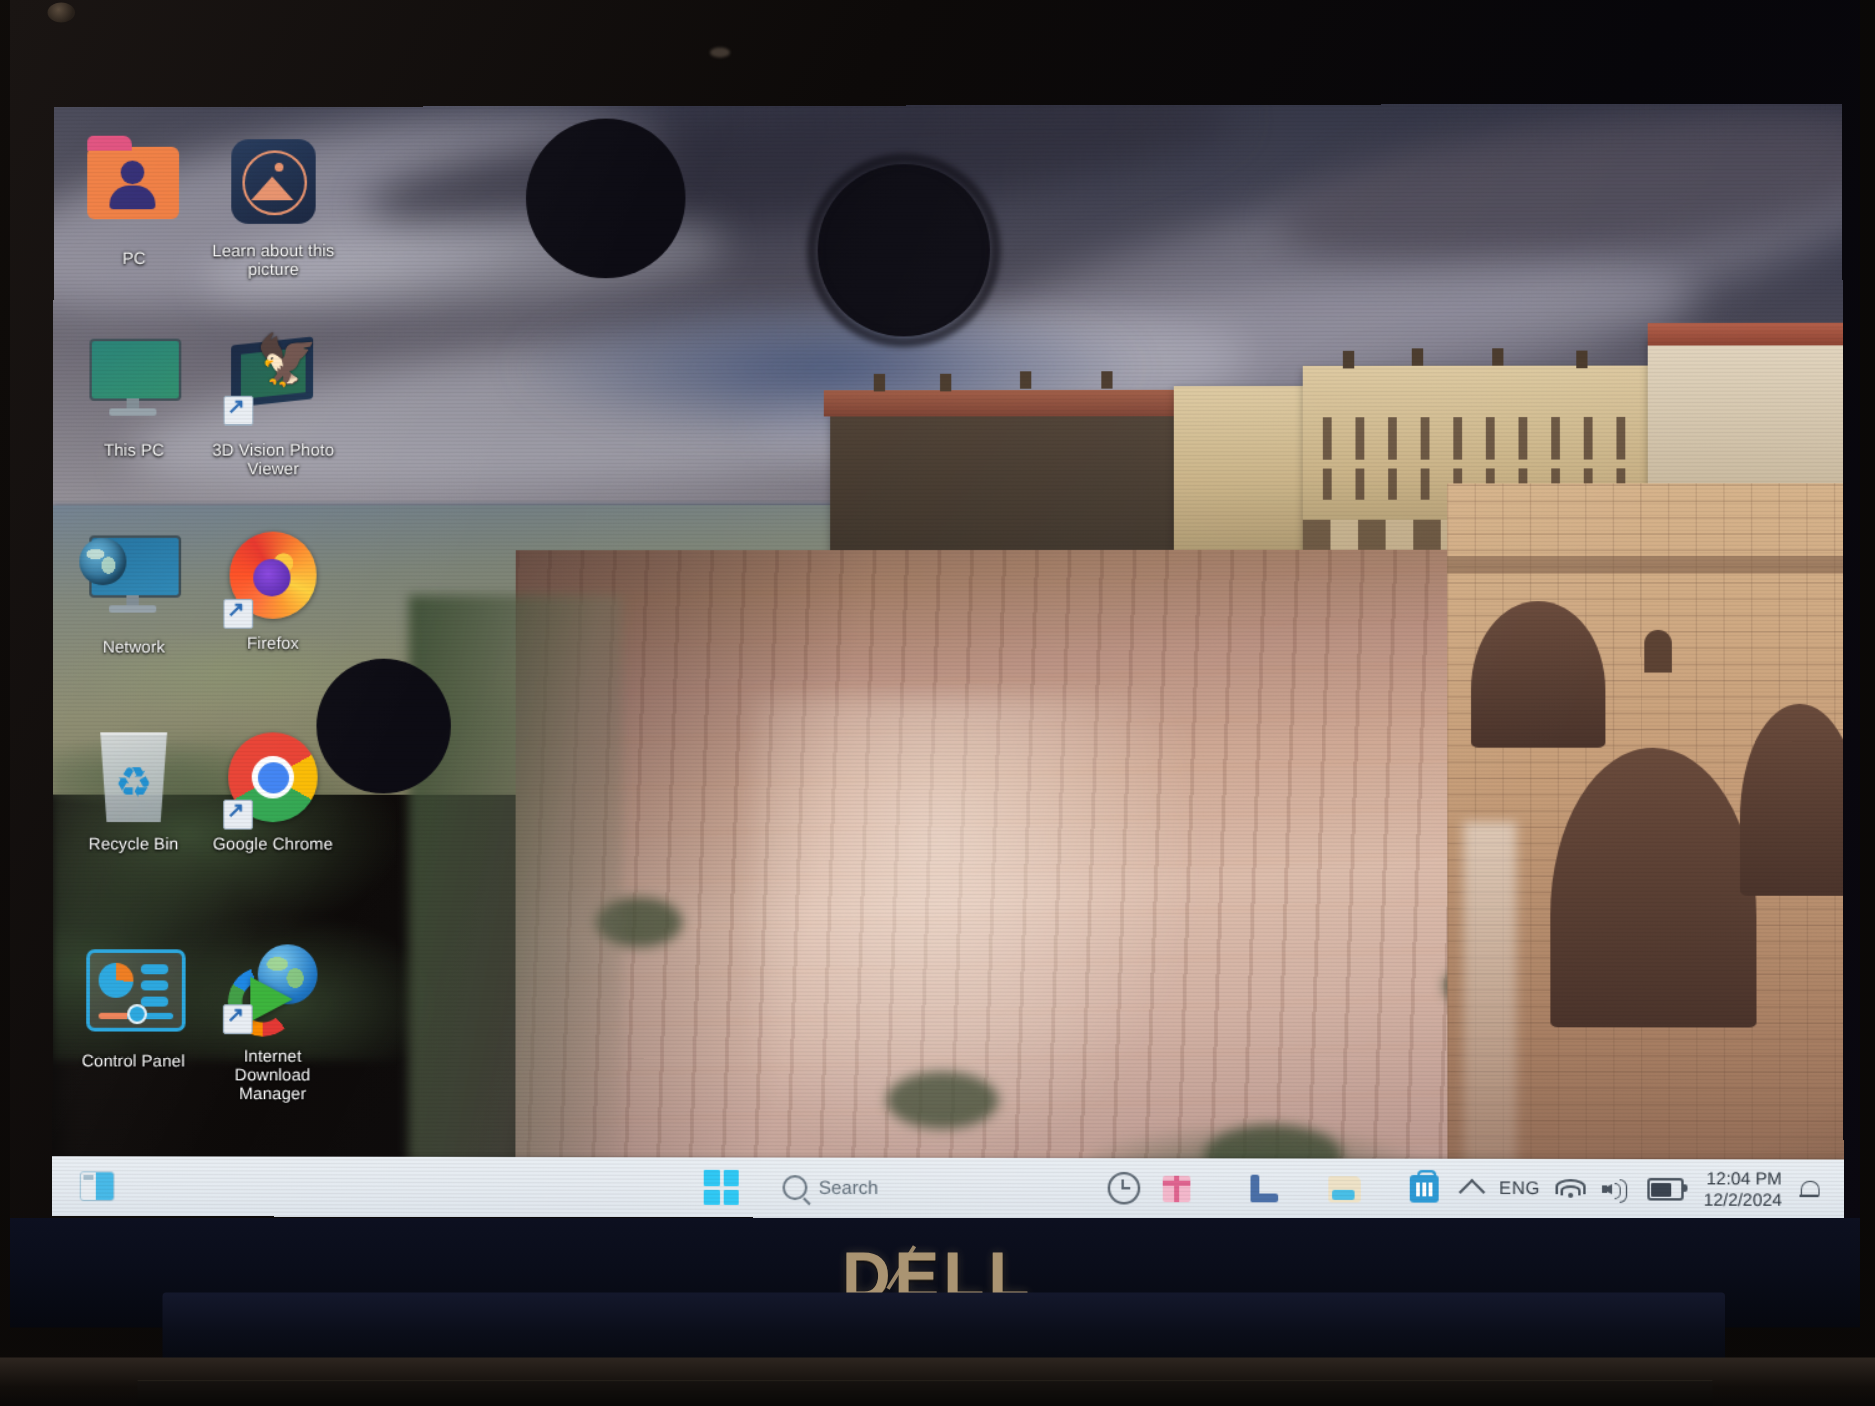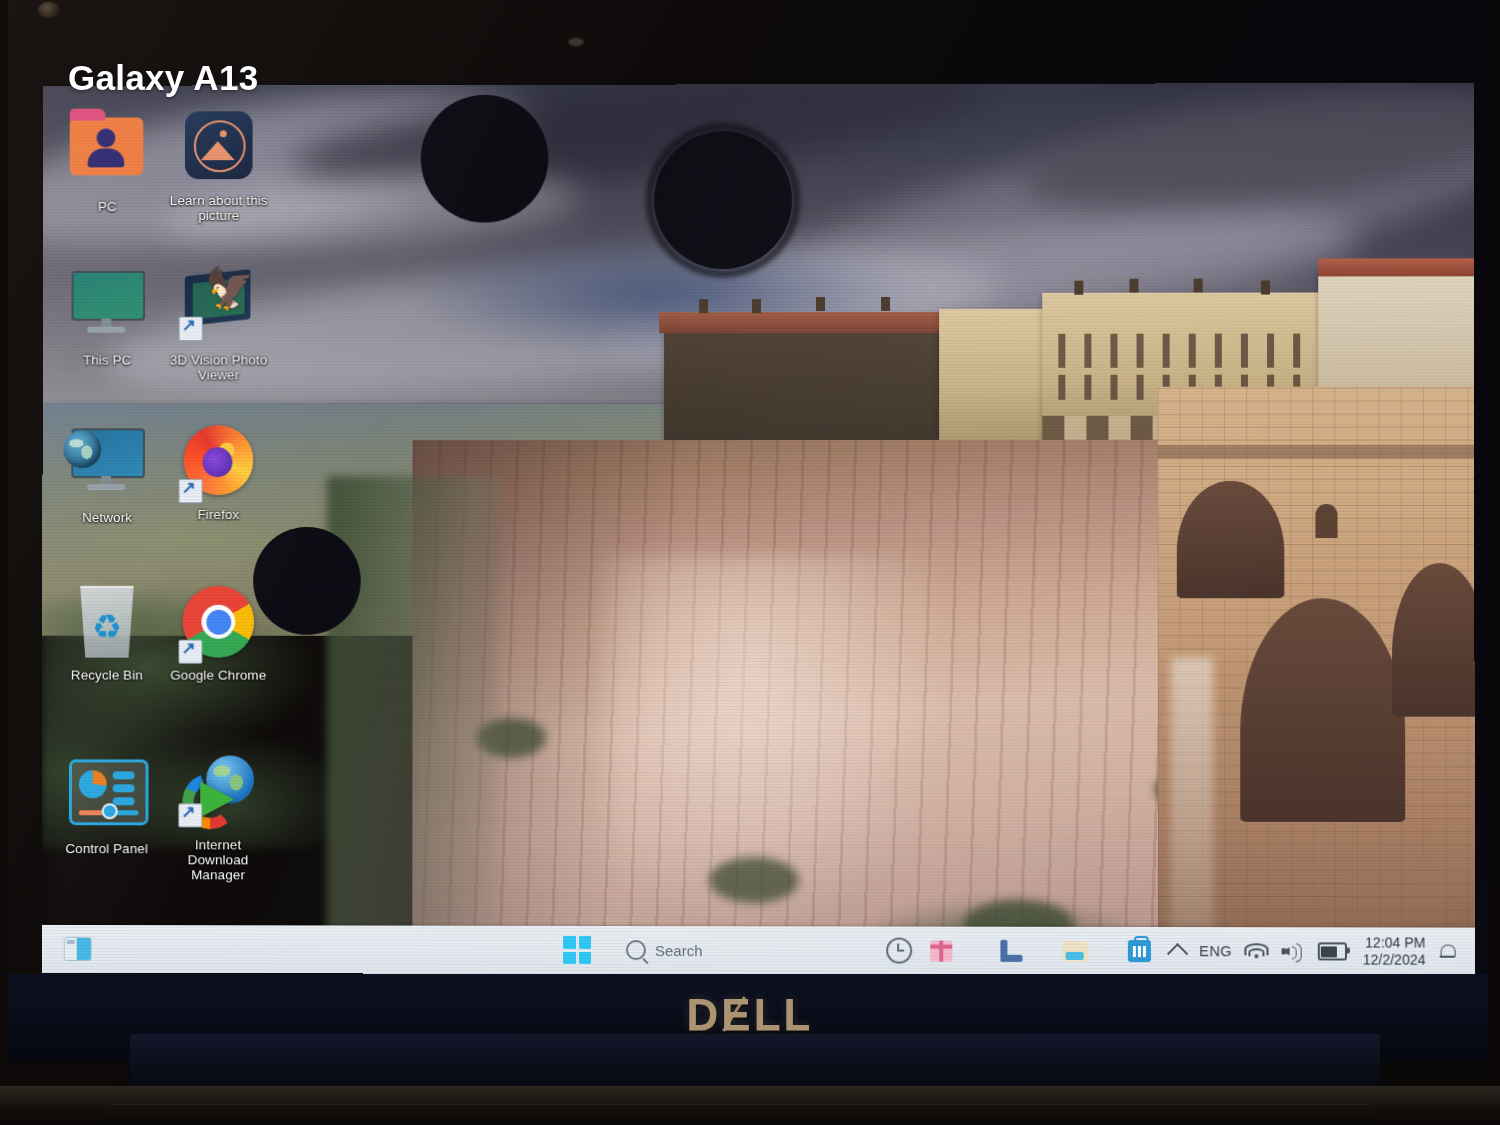--- a/index.html
+++ b/index.html
@@ -602,21 +602,21 @@
     background: #4b5560;
   }
 
   
   .lid-bottom {
     position: absolute; left: 8px; top: 974px; width: 1480px; height: 88px;
     background: linear-gradient(180deg, #0d1020 0%, #0a0d1a 45%, #06080f 100%);
   }
   .dell-logo {
     position: absolute; left: 50%; top: 990px; transform: translateX(-50%);
-    font-size: 44px; font-weight: bold;
+    font-size: 54px; font-weight: bold;
     letter-spacing: 3px;
     color: #b8a07a;
     text-shadow: 0 1px 0 #6b5a40, 0 2px 3px rgba(0,0,0,.8), 0 0 8px rgba(200,175,130,.25);
     font-family: "Liberation Sans", sans-serif;
     opacity: .92;
   }
   .dell-logo .slash {
     position: absolute; left: 46px; top: 4px; width: 3px; height: 40px;
     background: #b8a07a; transform: rotate(32deg); opacity: .9;
   }
@@ -913,14 +913,13 @@
 
   <div class="lid-bottom"></div>
   <div class="dell-logo">
     <span>DELL</span>
     <span class="slash"></span>
   </div>
   <div class="hinge-bar"></div>
   <div class="keyboard-deck"></div>
   <div class="kb-strip"></div>
 
-  <div class="watermark">Galaxy A13</div>
 </div>
 
 </body></html>

